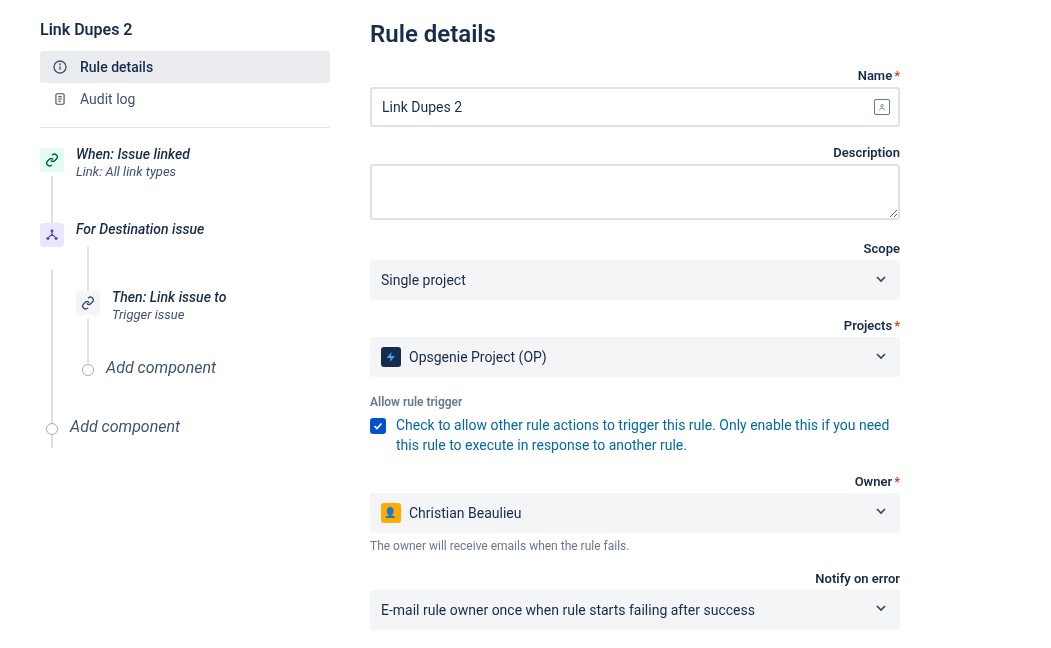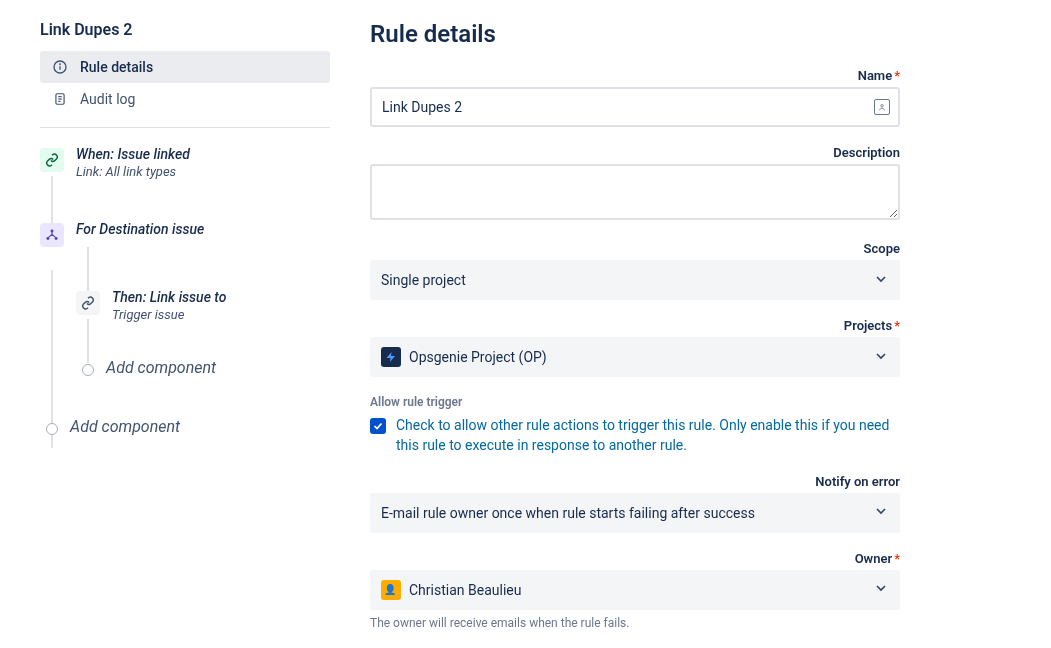--- a/index.html
+++ b/index.html
@@ -305,45 +305,45 @@
       <div class="checkbox">
         <svg width="12" height="12" viewBox="0 0 24 24" fill="none" stroke-width="3.5">
             <polyline points="5 12 10 17 19 7"></polyline>
           </svg>
       </div>
       <div class="checkbox-label">Check to allow other rule actions to trigger this rule. Only enable this if you need this rule to execute in response to another rule.</div>
     </div>
   </div>
 
   <div class="field">
+    <label class="field-label dark"><span>Owner</span><span class="required">*</span></label>
+    <div class="select-box">
+      <span class="select-content">
+        <span class="avatar">👤</span>
+        <span>Christian Beaulieu</span>
+      </span>
+      <span class="chevron">
+        <svg width="16" height="16" viewBox="0 0 24 24" fill="none" stroke="currentColor" stroke-width="2.5">
+            <polyline points="6 9 12 15 18 9"></polyline>
+          </svg>
+      </span>
+    </div>
+    <div class="help-text">The owner will receive emails when the rule fails.</div>
+  </div>
+
+  <div class="field">
     <label class="field-label dark">Notify on error</label>
     <div class="select-box">
       <span>E-mail rule owner once when rule starts failing after success</span>
       <span class="chevron">
         <svg width="16" height="16" viewBox="0 0 24 24" fill="none" stroke="currentColor" stroke-width="2.5">
             <polyline points="6 9 12 15 18 9"></polyline>
           </svg>
       </span>
     </div>
   </div>
 
   <div class="field">
-    <label class="field-label dark"><span>Owner</span><span class="required">*</span></label>
-    <div class="select-box">
-      <span class="select-content">
-        <span class="avatar">👤</span>
-        <span>Christian Beaulieu</span>
-      </span>
-      <span class="chevron">
-        <svg width="16" height="16" viewBox="0 0 24 24" fill="none" stroke="currentColor" stroke-width="2.5">
-            <polyline points="6 9 12 15 18 9"></polyline>
-          </svg>
-      </span>
-    </div>
-    <div class="help-text">The owner will receive emails when the rule fails.</div>
-  </div>
-
-  <div class="field">
     <div class="section-heading">Created</div>
 
   </div>
 
 </div>
 
 </body></html>

